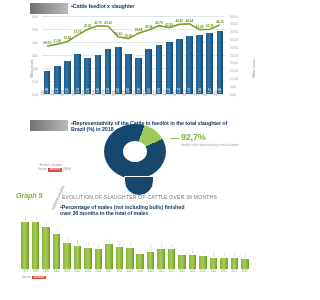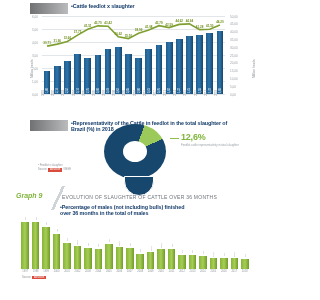--- a/index.html
+++ b/index.html
@@ -287,21 +287,21 @@
         <span class="bullet">•</span><span>Representativity of the Cattle in feedlot in the total slaughter of</span><br>
         <span>Brazil (%) in 2018</span>
       </div>
     </div>
 
     <div class="donutwrap">
       <div class="donut" id="donut" style="background: conic-gradient(from 20deg, rgb(155, 201, 90) 0deg, rgb(155, 201, 90) 45.36deg, rgb(23, 71, 108) 45.36deg, rgb(23, 71, 108) 360deg);"></div>
       <div class="donuthole"></div>
     </div>
     <div class="calloutline"></div>
-    <div class="bigpct">12,6%</div>
+    <div class="bigpct">92,7%</div>
     <div class="pctsub">Feedlot cattle representativity in total slaughter</div>
 
     <div class="legend2">
       <div>• Feedlot x slaughter</div>
       <div>
         <span>Source:</span>
         <span class="srcchip">Assocon</span>
         <span>/ IBGE</span>
       </div>
     </div>

